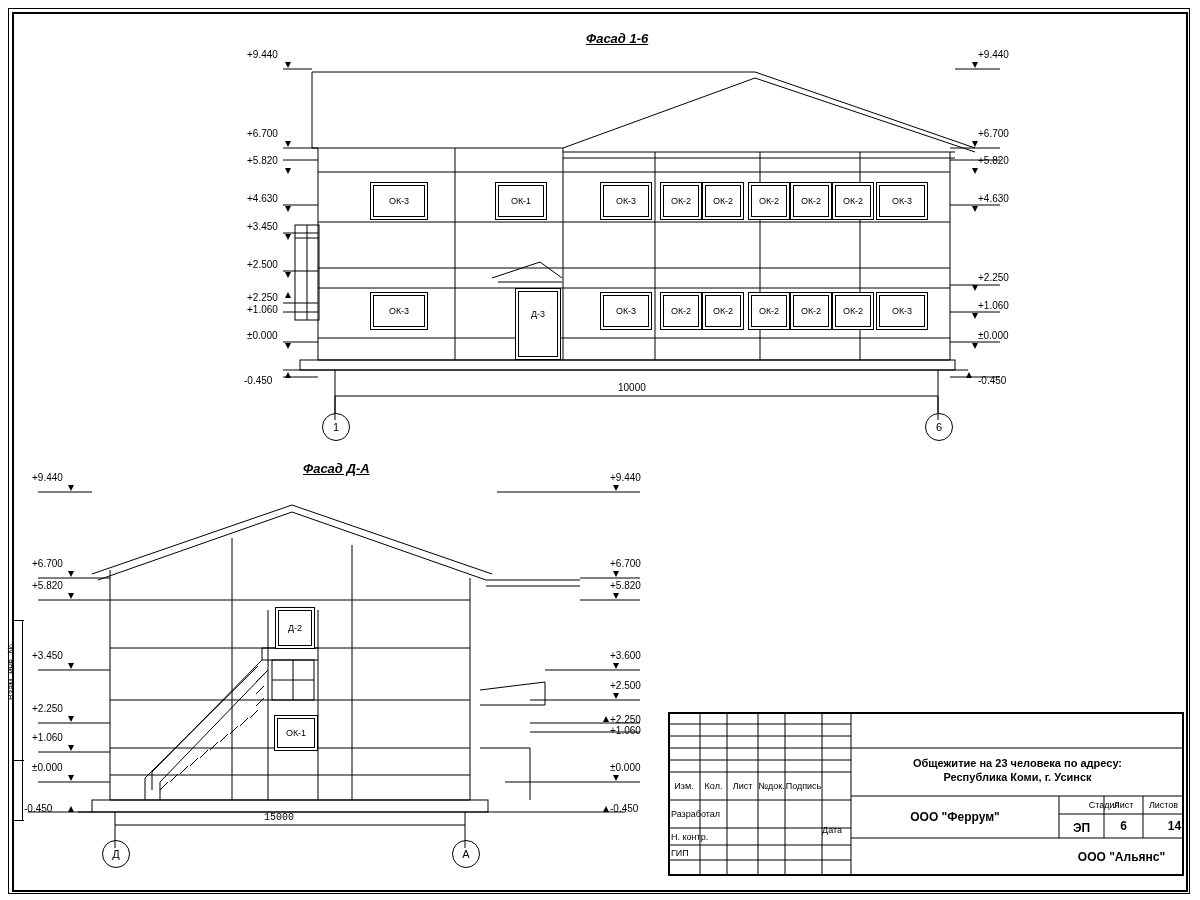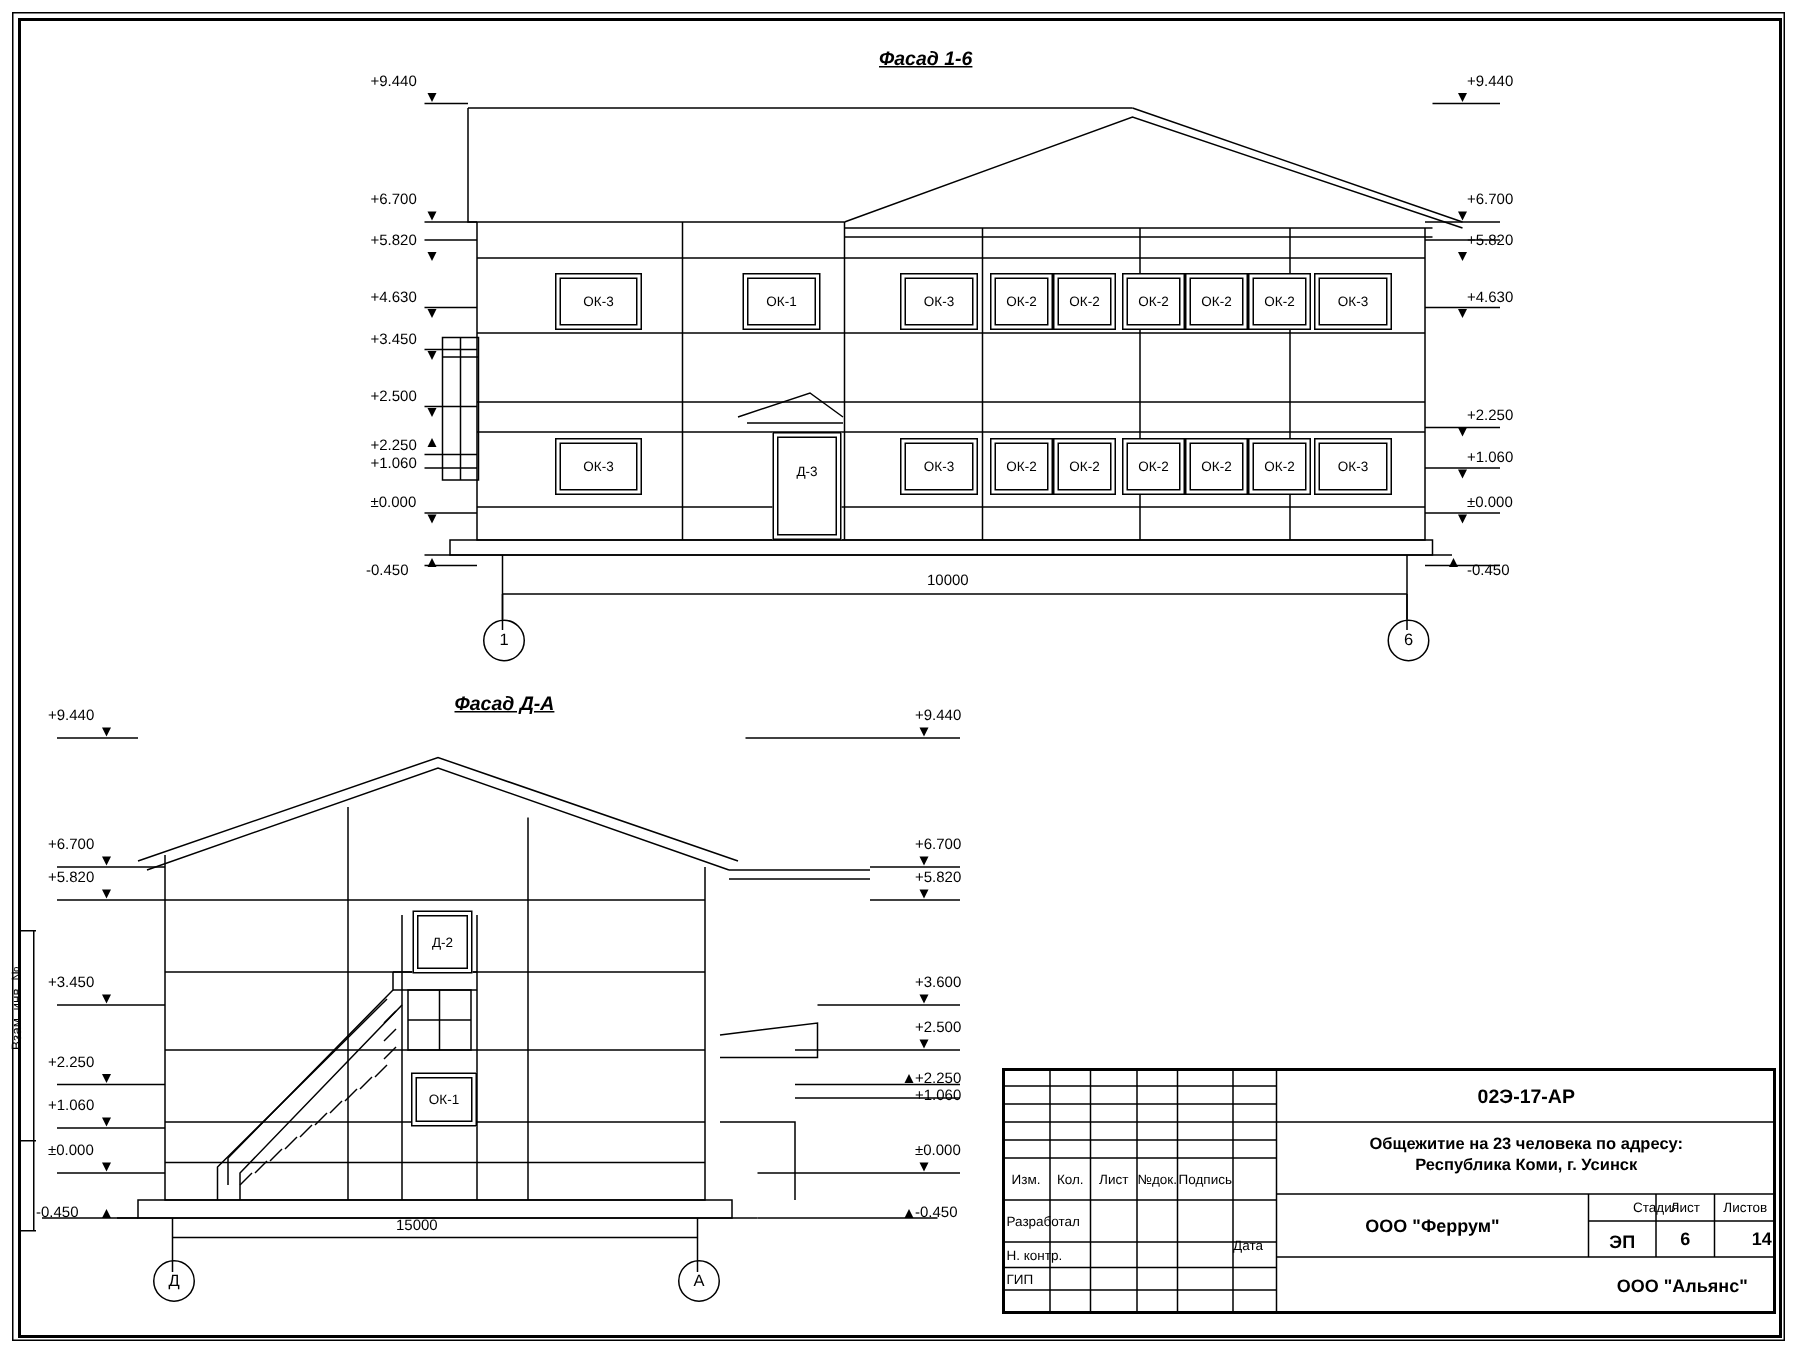--- a/index.html
+++ b/index.html
@@ -344,21 +344,21 @@
 
   <div class="win" style="left:275px;top:607px;width:38px;height:40px;">
       <div class="inner"></div>
       <div class="lbl">Д-2</div>
     </div>
   <div class="win" style="left:274px;top:715px;width:42px;height:34px;">
       <div class="inner"></div>
       <div class="lbl">ОК-1</div>
     </div>
 
-  <div class="txt sm" style="left:264px;top:812px;">15000</div>
+  <div class="txt sm" style="left:264px;top:812px;font-family:Liberation Mono, monospace;">15000</div>
   <div class="circ" style="left:102px;top:840px;width:26px;height:26px;">Д</div>
   <div class="circ" style="left:452px;top:840px;width:26px;height:26px;">А</div>
 
   <div class="tb" style="left:668px;top:712px;width:516px;height:164px;border-width:2px;"></div>
 
   <svg width="1200" height="900">
     <g fill="none" stroke="#000" stroke-width="1">
 
       <line x1="700" y1="712" x2="700" y2="876"></line>
       <line x1="727" y1="712" x2="727" y2="876"></line>
@@ -392,21 +392,20 @@
   <div class="tbc" style="left:700px;top:772px;width:27px;height:28px;font-size:9px;">Кол.</div>
   <div class="tbc" style="left:727px;top:772px;width:31px;height:28px;font-size:9px;">Лист</div>
   <div class="tbc" style="left:758px;top:772px;width:27px;height:28px;font-size:9px;">№док.</div>
   <div class="tbc" style="left:785px;top:772px;width:37px;height:28px;font-size:9px;">Подпись</div>
   <div class="tbc" style="left:822px;top:816px;width:20px;height:28px;font-size:9px;">Дата</div>
 
   <div class="tbc l" style="left:668px;top:800px;width:60px;height:28px;font-size:9px;">Разработал</div>
   <div class="tbc l" style="left:668px;top:828px;width:60px;height:17px;font-size:9px;">Н. контр.</div>
   <div class="tbc l" style="left:668px;top:845px;width:60px;height:15px;font-size:9px;">ГИП</div>
 
-  <div class="tbc" style="left:851px;top:712px;width:333px;height:36px;font-size:13px;font-weight:bold;">02Э-17-АР</div>
   <div class="tbc" style="left:851px;top:756px;width:333px;height:14px;font-size:11px;font-weight:bold;">Общежитие на 23 человека по адресу:</div>
   <div class="tbc" style="left:851px;top:770px;width:333px;height:14px;font-size:11px;font-weight:bold;">Республика Коми, г. Усинск</div>
   <div class="tbc" style="left:851px;top:796px;width:208px;height:42px;font-size:12px;font-weight:bold;">ООО "Феррум"</div>
   <div class="tbc" style="left:1059px;top:838px;width:125px;height:38px;font-size:12px;font-weight:bold;">ООО "Альянс"</div>
 
   <div class="tbc" style="left:1059px;top:796px;width:40px;height:18px;font-size:9px;padding-left:45px;">Стадия</div>
   <div class="tbc" style="left:1104px;top:796px;width:39px;height:18px;font-size:9px;">Лист</div>
   <div class="tbc" style="left:1143px;top:796px;width:41px;height:18px;font-size:9px;">Листов</div>
   <div class="tbc" style="left:1059px;top:814px;width:45px;height:28px;font-size:12px;font-weight:bold;">ЭП</div>
   <div class="tbc" style="left:1104px;top:814px;width:39px;height:24px;font-size:12px;font-weight:bold;">6</div>

